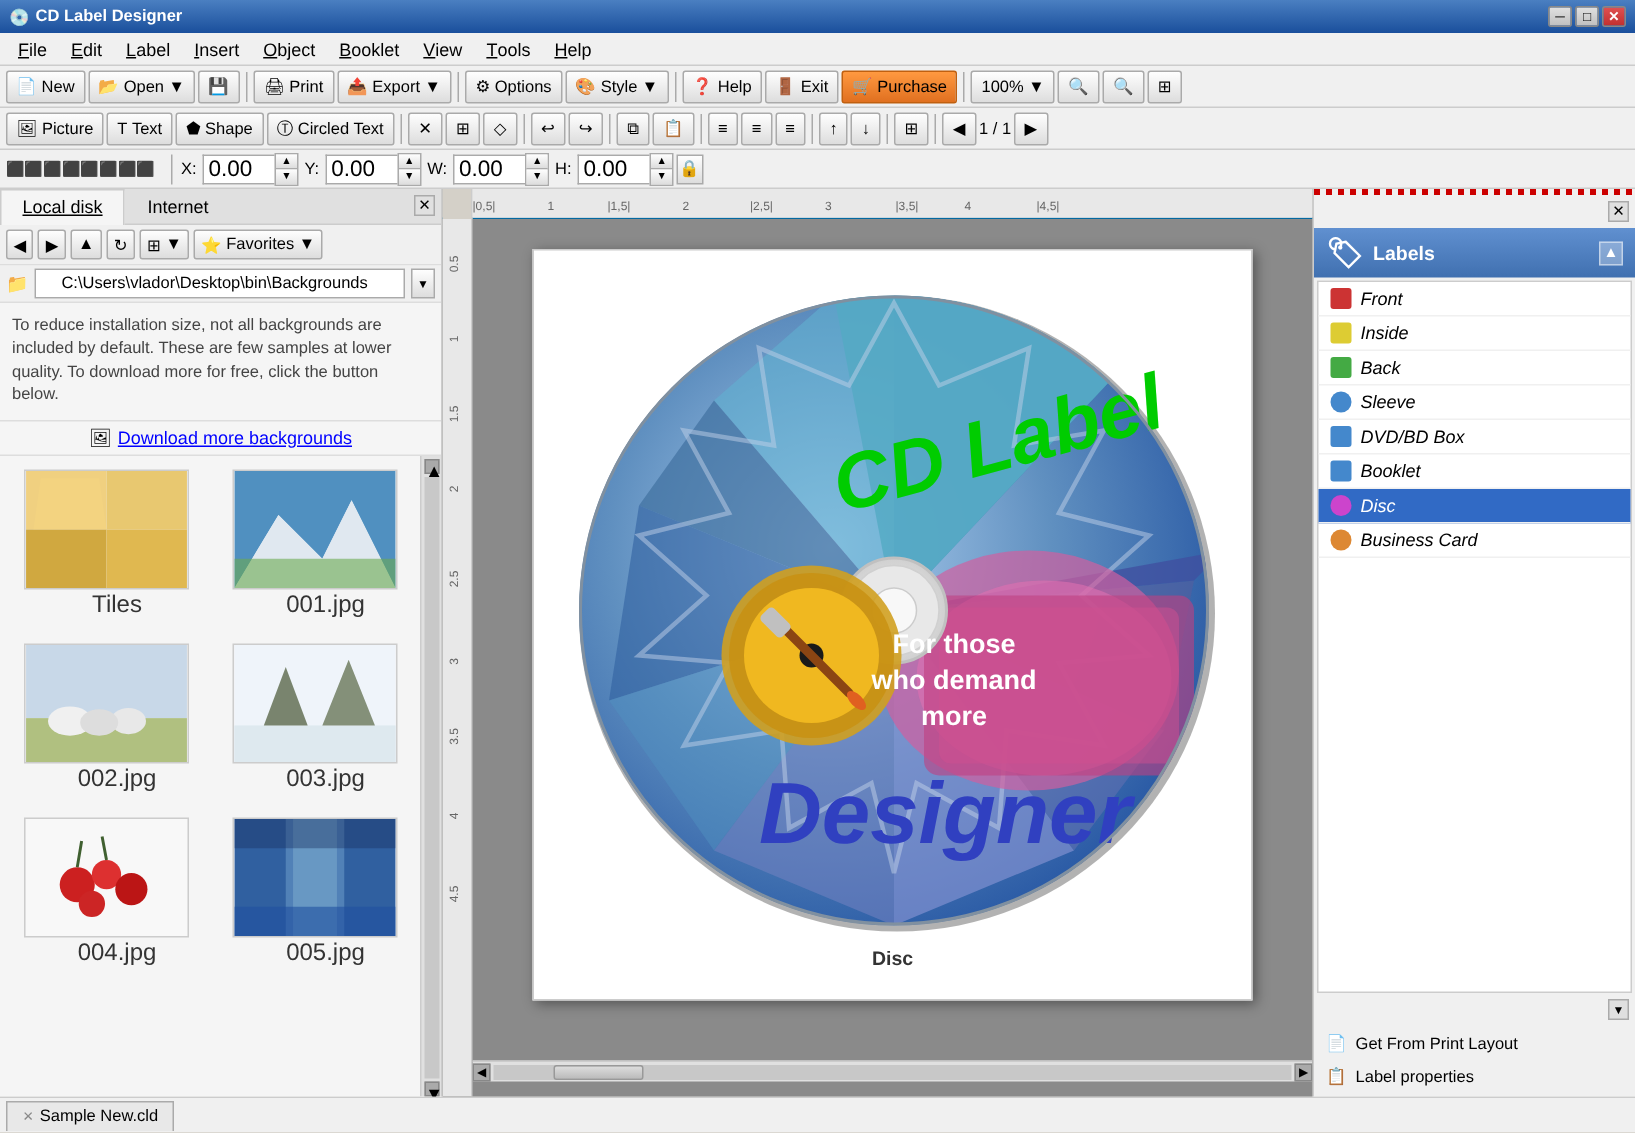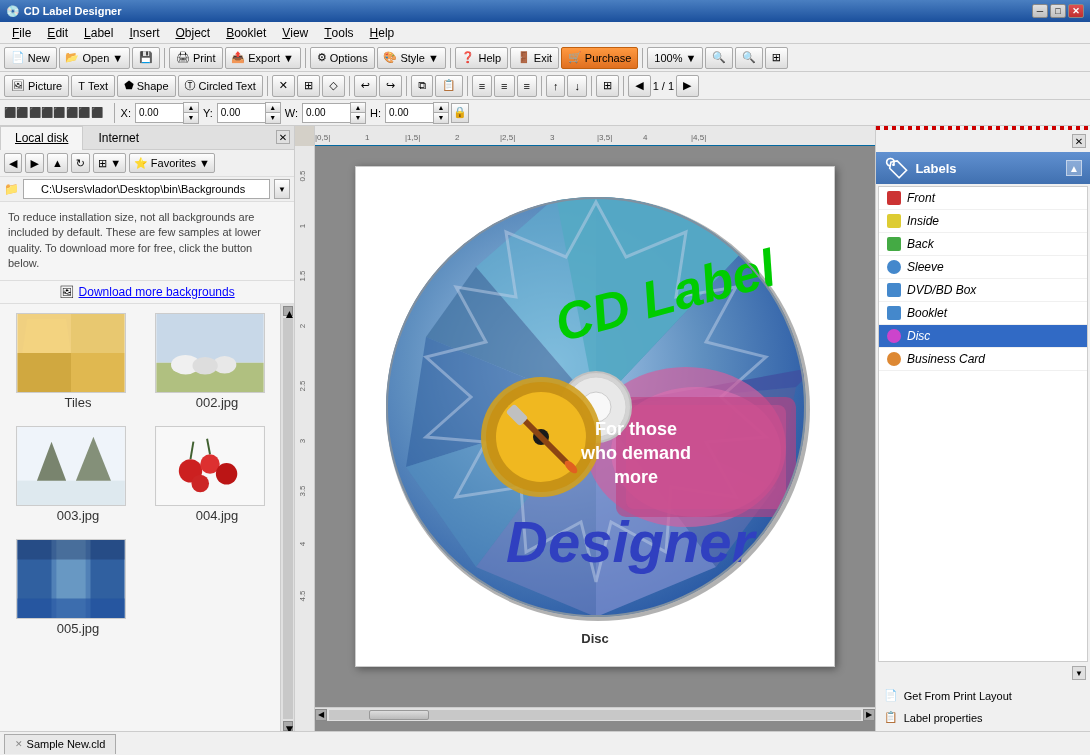--- a/index.html
+++ b/index.html
@@ -213,21 +213,21 @@
       border: 1px solid transparent;
     }
     .image-thumb {
       width: 110px;
       height: 80px;
       border: 1px solid #ccc;
       overflow: hidden;
       display: flex; align-items: center; justify-content: center;
     }
     .image-thumb svg { width: 100%; height: 100%; }
-    .image-label { font-size: 13px; color: #333; margin-left: 15px; }
+    .image-label { font-size: 16px; color: #333; margin-left: 15px; }
     
     
     .canvas-area {
       flex: 1;
       background: #9a9a9a;
       overflow: hidden;
       position: relative;
       display: flex;
       flex-direction: column;
     }
@@ -312,21 +312,21 @@
     
     .spin-wrap {
       display: flex;
       align-items: center;
     }
     .spin-input {
       width: 48px;
       height: 20px;
       border: 1px solid #aaa;
       border-right: none;
-      font-size: 10px;
+      font-size: 15px;
       padding: 0 3px;
       background: white;
     }
     .spin-btns {
       display: flex;
       flex-direction: column;
       border: 1px solid #aaa;
     }
     .spin-btn {
       width: 14px;
@@ -603,20 +603,31 @@
               <rect width="55" height="40" fill="#f0d080"></rect>
               <rect x="55" width="55" height="40" fill="#e8c870"></rect>
               <rect y="40" width="55" height="40" fill="#d0a840"></rect>
               <rect x="55" y="40" width="55" height="40" fill="#e0b850"></rect>
               <polygon points="10,5 50,5 55,40 5,40" fill="#f5d580" opacity="0.5"></polygon>
             </svg>
           </div>
           <span class="image-label">Tiles</span>
         </div>
 
+        <div class="image-item">
+          <div class="image-thumb">
+            <svg viewBox="0 0 110 80">
+              <rect width="110" height="80" fill="#5090c0"></rect>
+              <polygon points="0,80 30,30 60,60 80,20 110,80" fill="#fff" opacity="0.8"></polygon>
+              <polygon points="0,80 30,30 60,60 80,20 110,80" fill="#e0e8f0"></polygon>
+              <rect y="60" width="110" height="20" fill="#6aaa50" opacity="0.6"></rect>
+            </svg>
+          </div>
+          <span class="image-label">001.jpg</span>
+        </div>
 
         <div class="image-item">
           <div class="image-thumb">
             <svg viewBox="0 0 110 80">
               <rect width="110" height="50" fill="#c8d8e8"></rect>
               <rect y="50" width="110" height="30" fill="#b0c080"></rect>
               <ellipse cx="30" cy="52" rx="15" ry="10" fill="#f0f0f0"></ellipse>
               <ellipse cx="70" cy="52" rx="12" ry="9" fill="#e8e8e8"></ellipse>
               <ellipse cx="50" cy="53" rx="13" ry="9" fill="#ddd"></ellipse>
             </svg>

